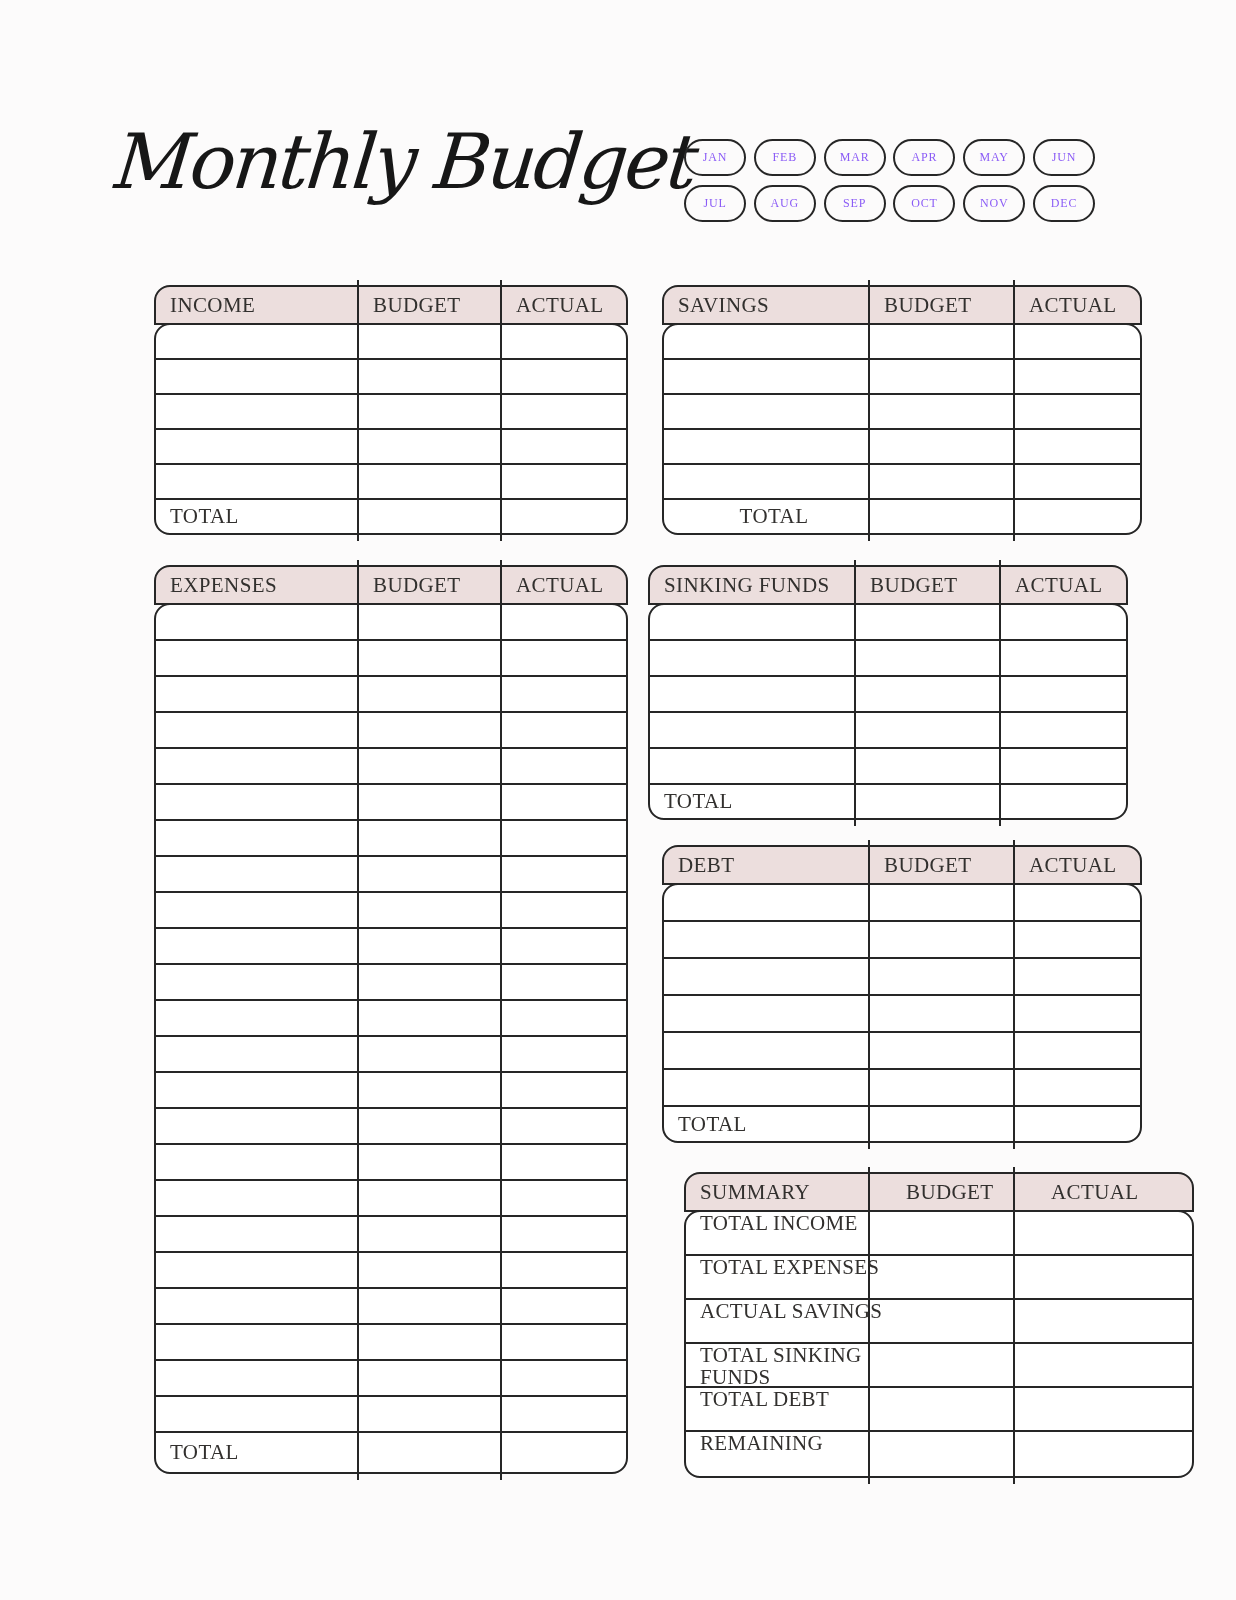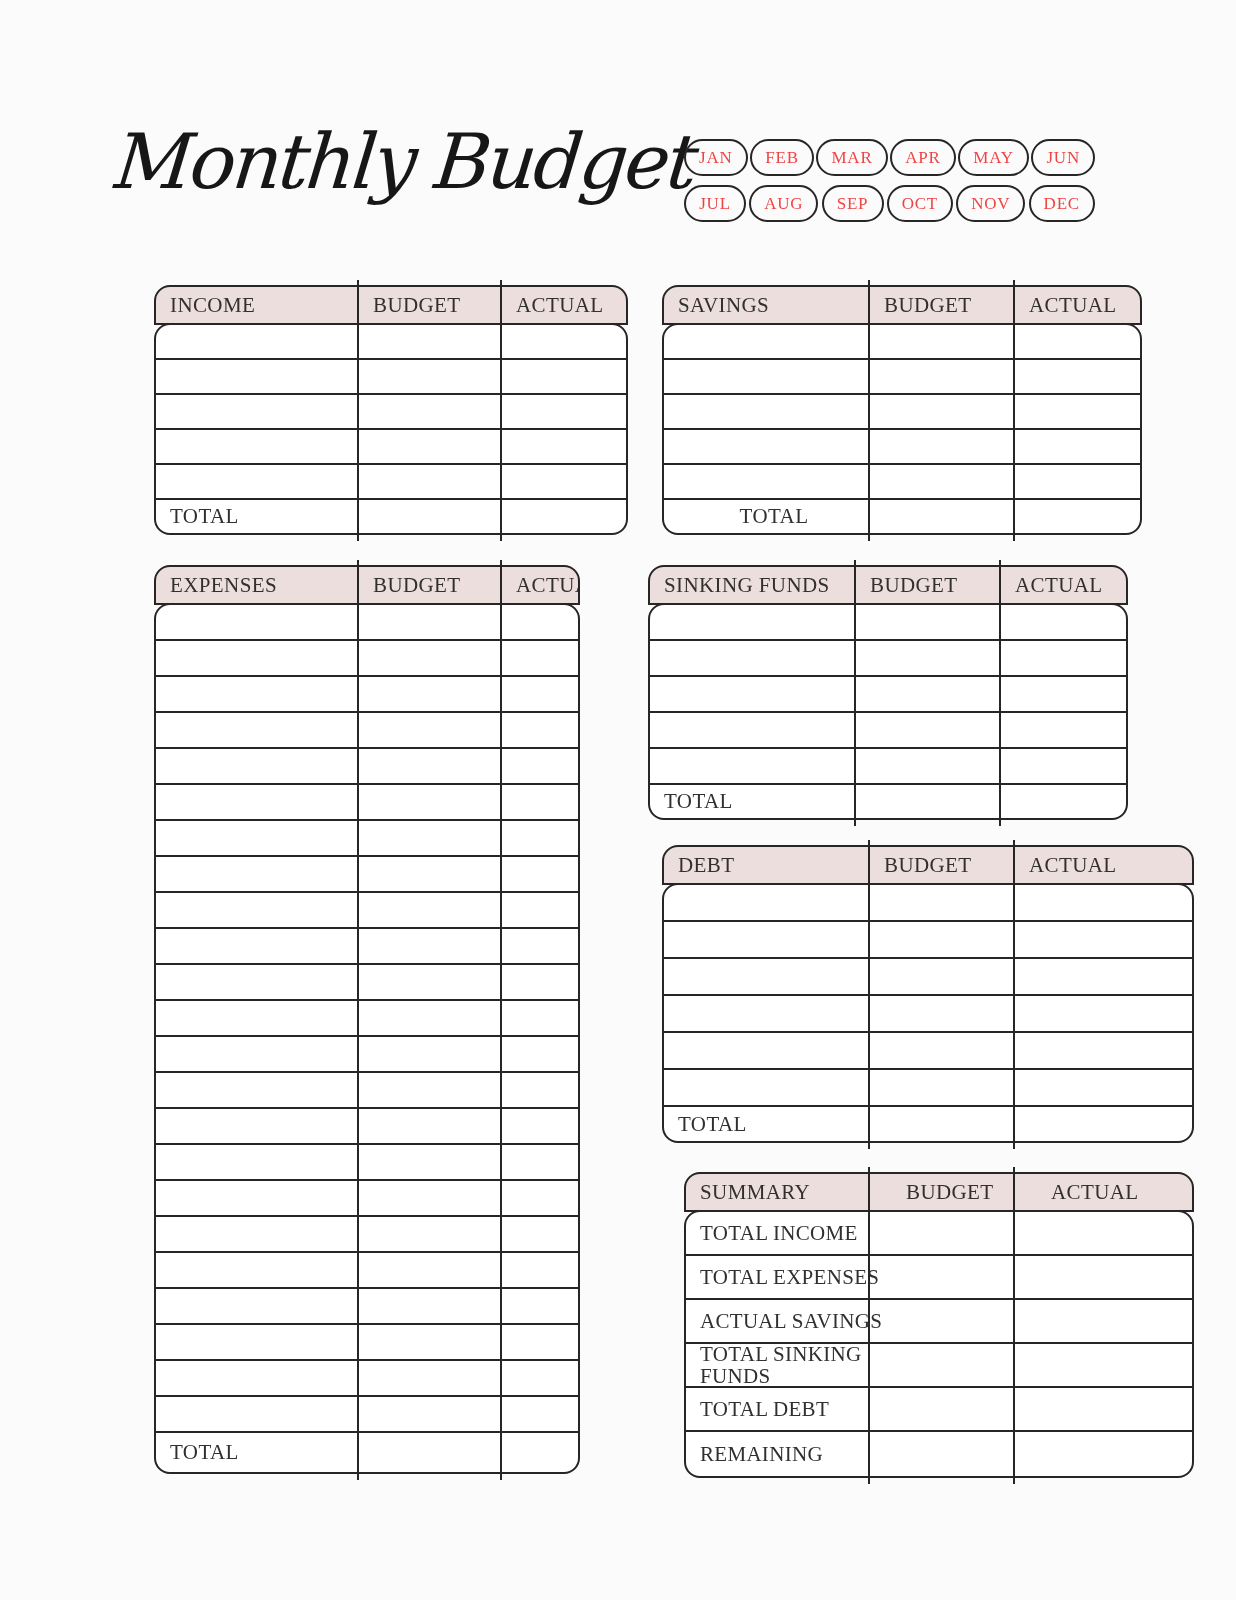--- a/index.html
+++ b/index.html
@@ -36,22 +36,22 @@
     position:absolute;left:684px;top:139px;width:411px;
     display:flex;flex-direction:column;gap:9px;
   }
   .month-row{display:flex;justify-content:space-between;}
   .pill{
     min-width:62px;height:37px;
     padding:0 13px;
     border:2px solid #262626;
     border-radius:20px;
     display:flex;align-items:center;justify-content:center;
-    font-size:17px;letter-spacing:0.8px;
-    color:#ef4444;
+    font-size:12px;letter-spacing:0.8px;
+    color:#8b5cf6;
     background:transparent;
   }
   
   .btable{position:absolute;margin-left:32px;}
   .thead{
     display:flex;
     height:40px;
     background:var(--pink);
     border:2px solid var(--line);
     border-radius:16px 16px 0 0;
@@ -87,43 +87,43 @@
     border-bottom:none;
   }
   .trow.total .label{
     flex:0 0 var(--c1);
     padding-left:14px;
     font-size:21px;letter-spacing:0.4px;
   }
   .srow{
     height:var(--rh);
     border-bottom:2px solid var(--line);
-    display:flex;align-items:center;
+    display:flex;align-items:flex-start;
   }
   .srow:last-child{border-bottom:none;}
   .srow .label{
     flex:0 0 var(--c1);
     padding-left:14px;
     font-size:21px;letter-spacing:0.3px;
     line-height:1.05;
   }
   .srow .cell.budget{flex:0 0 var(--c2);height:100%;}
   .srow .cell.actual{flex:1;height:100%;}
   .vline{
     position:absolute;
     top:-5px;bottom:-6px;
     width:2px;
     background:var(--line);
   }
   
   #t-income  {left:122px;top:285px;width:474px;--c1:203px;--c2:143px;--rh:35px;--th:33px;}
   #t-savings {left:630px;top:285px;width:480px;text-align:center;--c1:206px;--c2:145px;--rh:35px;--th:33px;}
-  #t-expenses{left:122px;top:565px;width:426px;--c1:203px;--c2:143px;--rh:36px;--th:39px;}
+  #t-expenses{left:122px;top:565px;width:474px;--c1:203px;--c2:143px;--rh:36px;--th:39px;}
   #t-sinking {left:616px;top:565px;width:480px;--c1:206px;--c2:145px;--rh:36px;--th:33px;}
-  #t-debt    {left:630px;top:845px;width:532px;--c1:206px;--c2:145px;--rh:37px;--th:34px;}
+  #t-debt    {left:630px;top:845px;width:480px;--c1:206px;--c2:145px;--rh:37px;--th:34px;}
   #t-summary {left:630px;top:1172px;width:532px;padding-left:22px;--c1:206px;--c2:145px;--rh:44px;}
 </style>
 </head>
 <body>
 
 <div class="page">
 
   <div class="title">Monthly Budget</div>
 
   <div class="months">

